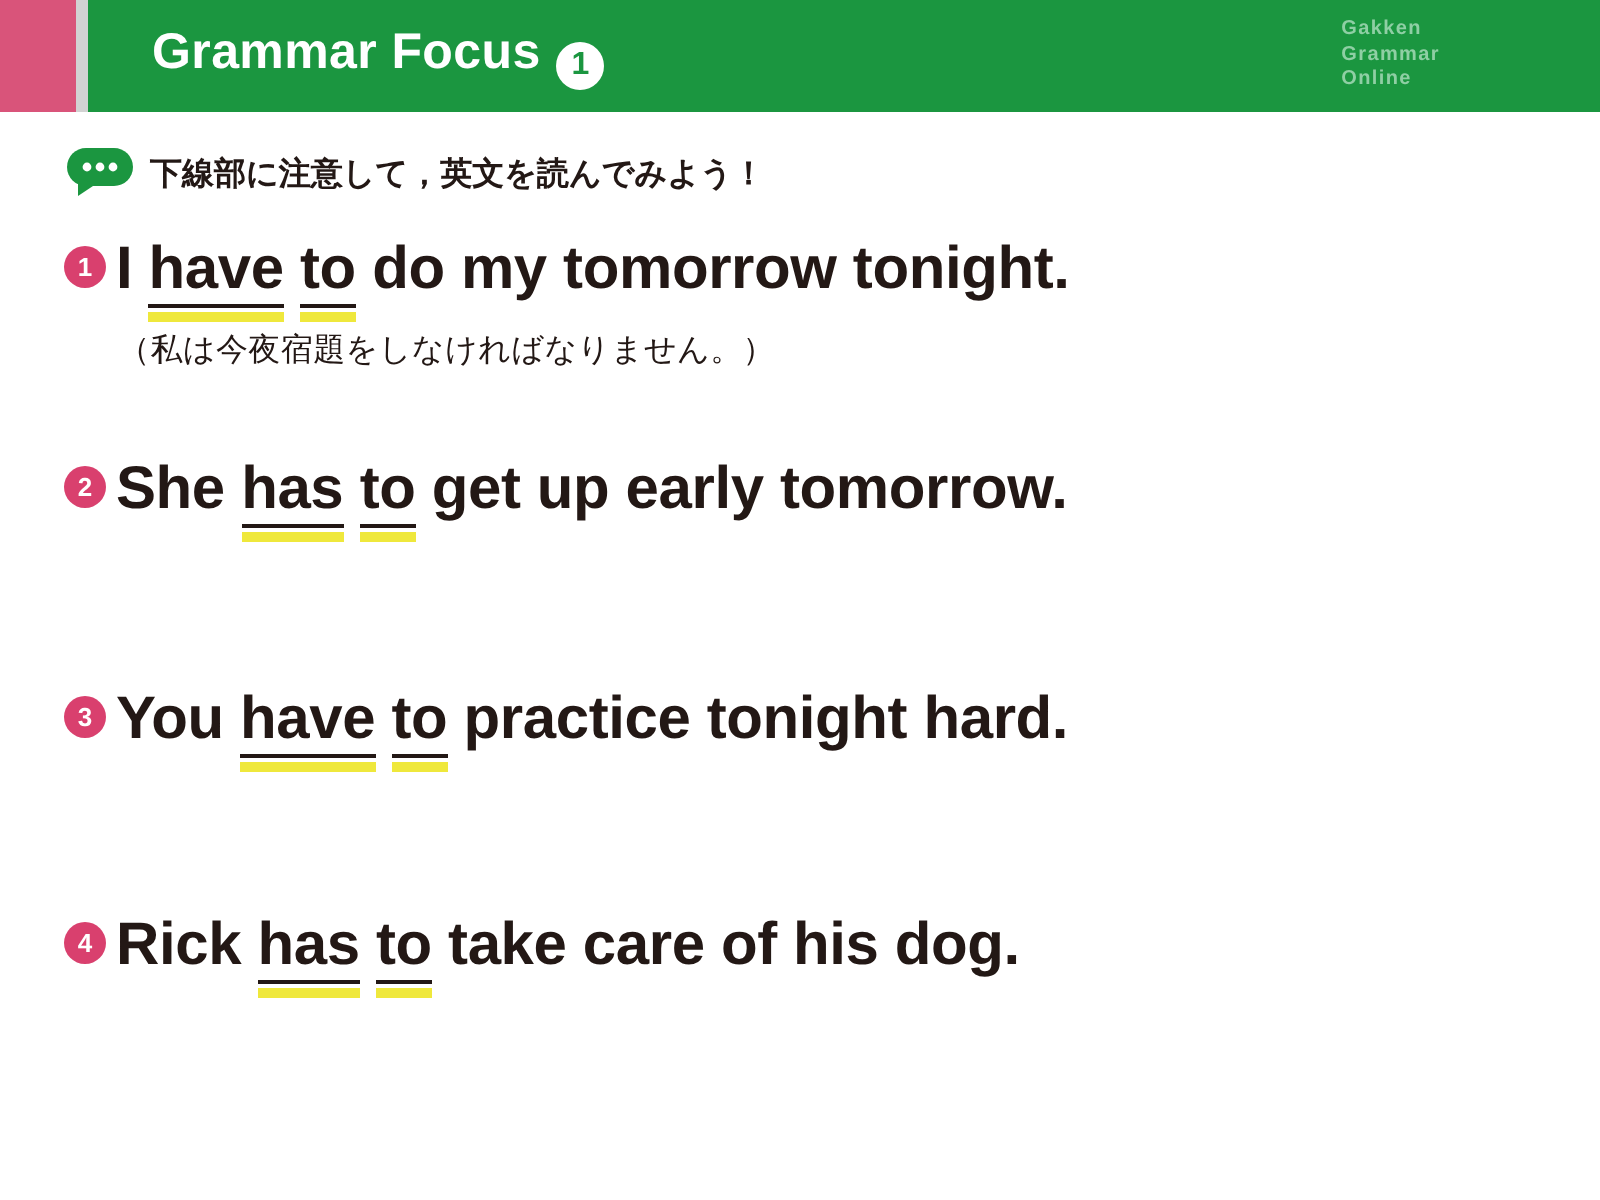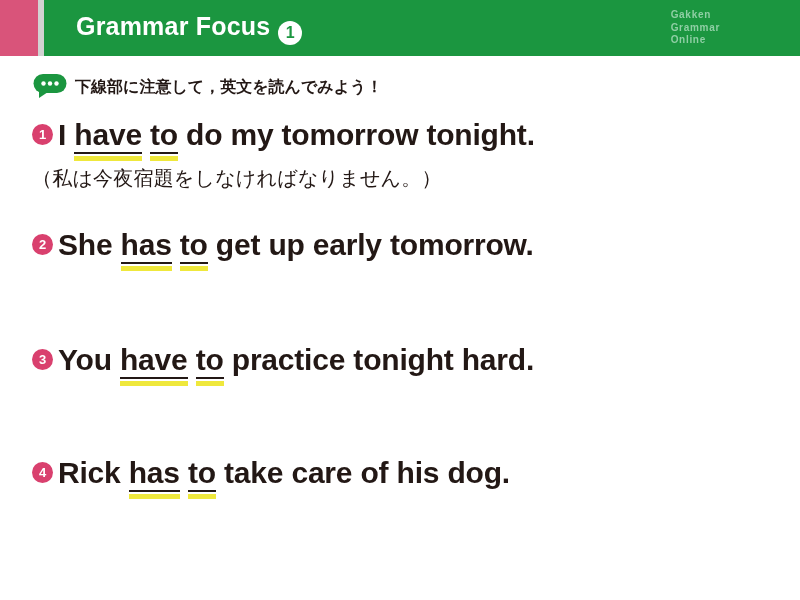--- a/index.html
+++ b/index.html
@@ -156,21 +156,22 @@
     content: "";
     position: absolute;
     left: 0;
     right: 0;
     bottom: -9px;
     height: 5px;
     background: #efe83c;
   }
   .ja-line {
     margin-top: 13px;
-    font-size: 20px;
+    margin-left: 27px;
+    font-size: 16px;
     color: #231815;
     white-space: nowrap;
     letter-spacing: 0.2px;
   }
 </style>
 </head>
 <body>
 
 <div class="header">
   <div class="header-stripe"></div>

